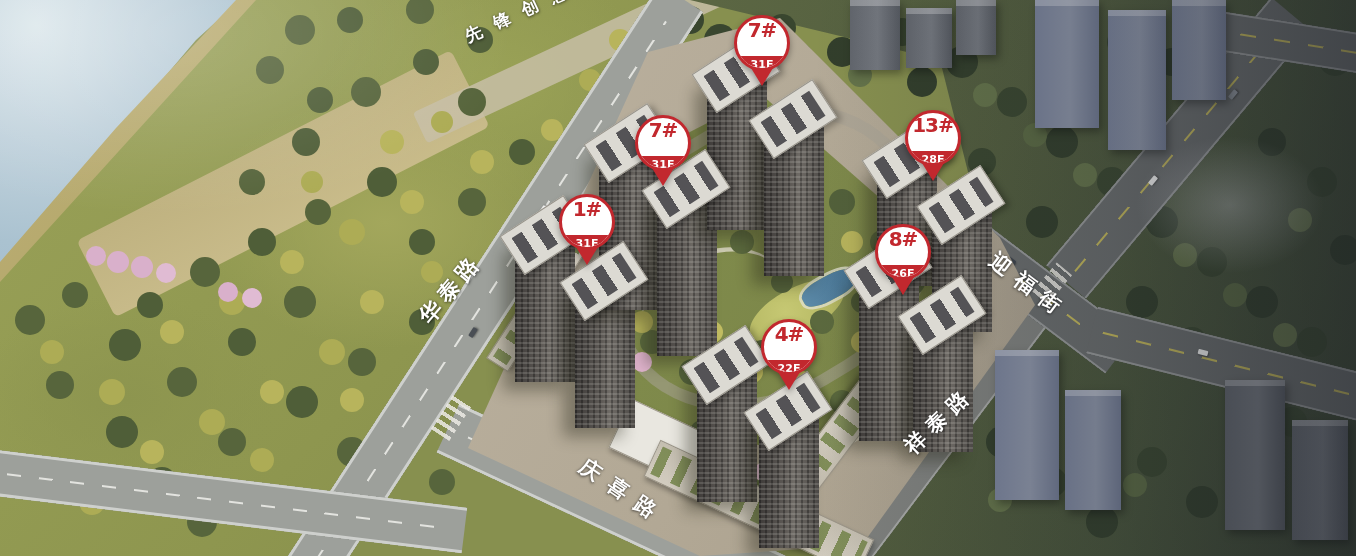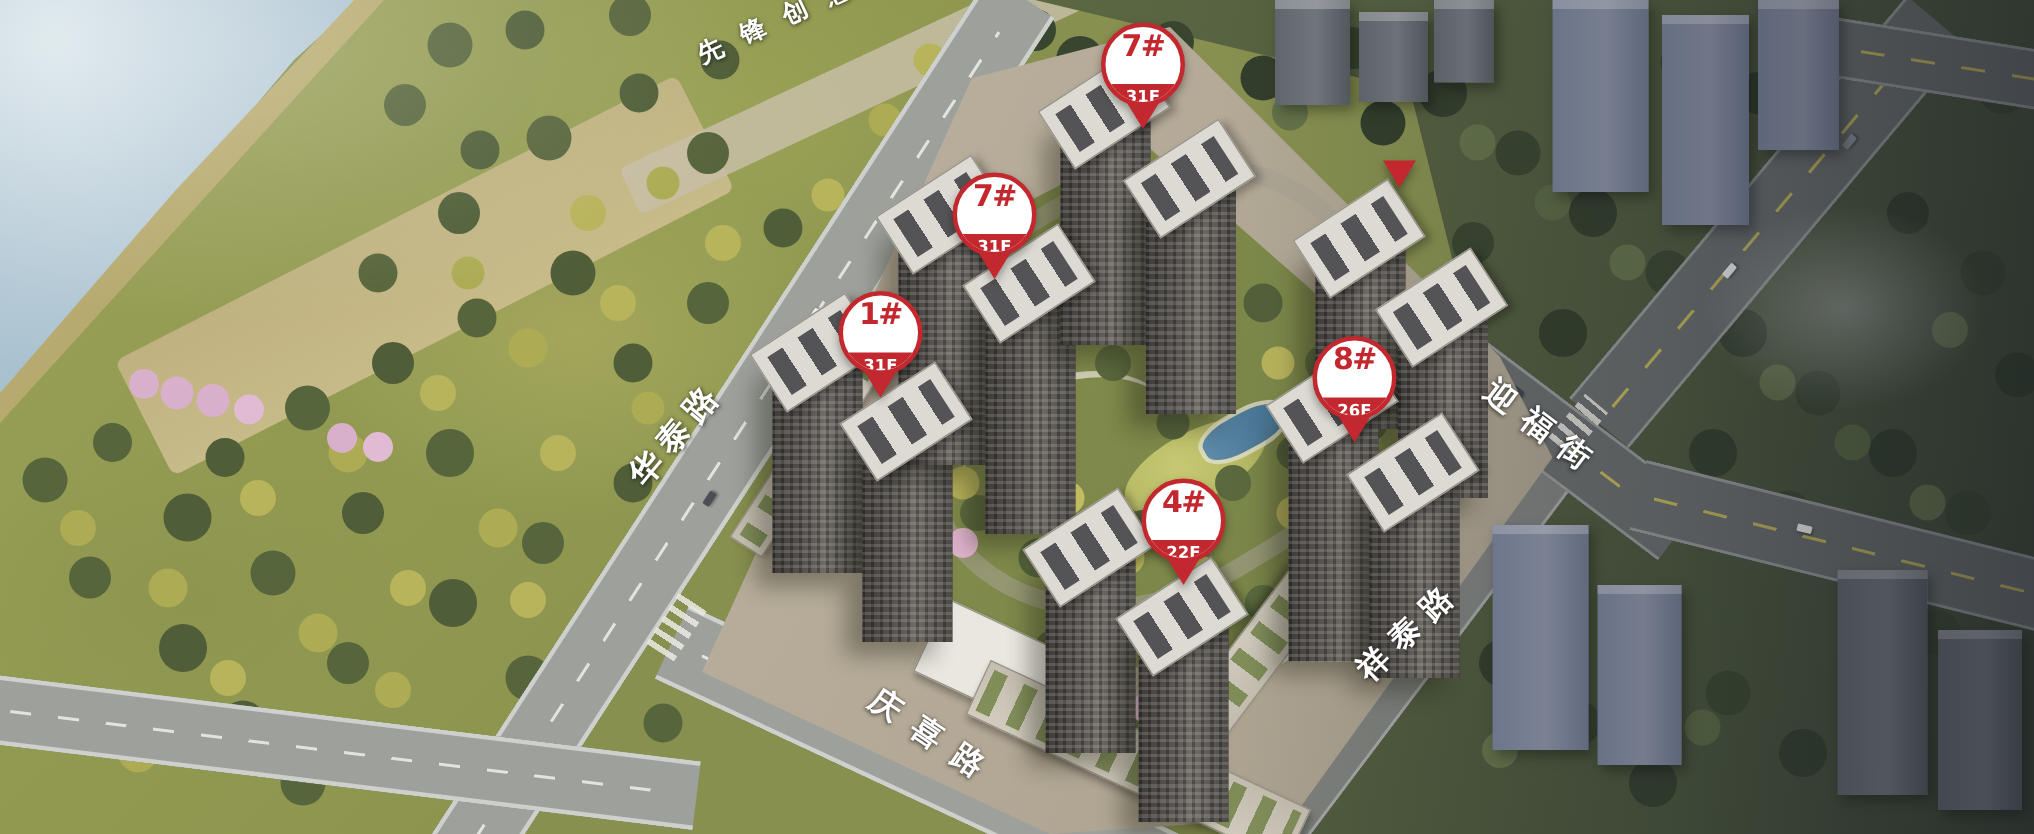--- a/index.html
+++ b/index.html
@@ -306,20 +306,24 @@
       <div class="pin-tip"></div>
     </div>
       <div class="pin" style="left: 635px; top: 115px;">
       <div class="pin-circle">
         <div class="pin-num">7#</div>
         <div class="pin-floor">31F</div>
       </div>
       <div class="pin-tip"></div>
     </div>
       <div class="pin" style="left: 905px; top: 110px;">
+      <div class="pin-circle">
+        <div class="pin-num">13#</div>
+        <div class="pin-floor">28F</div>
+      </div>
       <div class="pin-tip"></div>
     </div>
       <div class="pin" style="left: 559px; top: 194px;">
       <div class="pin-circle">
         <div class="pin-num">1#</div>
         <div class="pin-floor">31F</div>
       </div>
       <div class="pin-tip"></div>
     </div>
       <div class="pin" style="left: 875px; top: 224px;">

